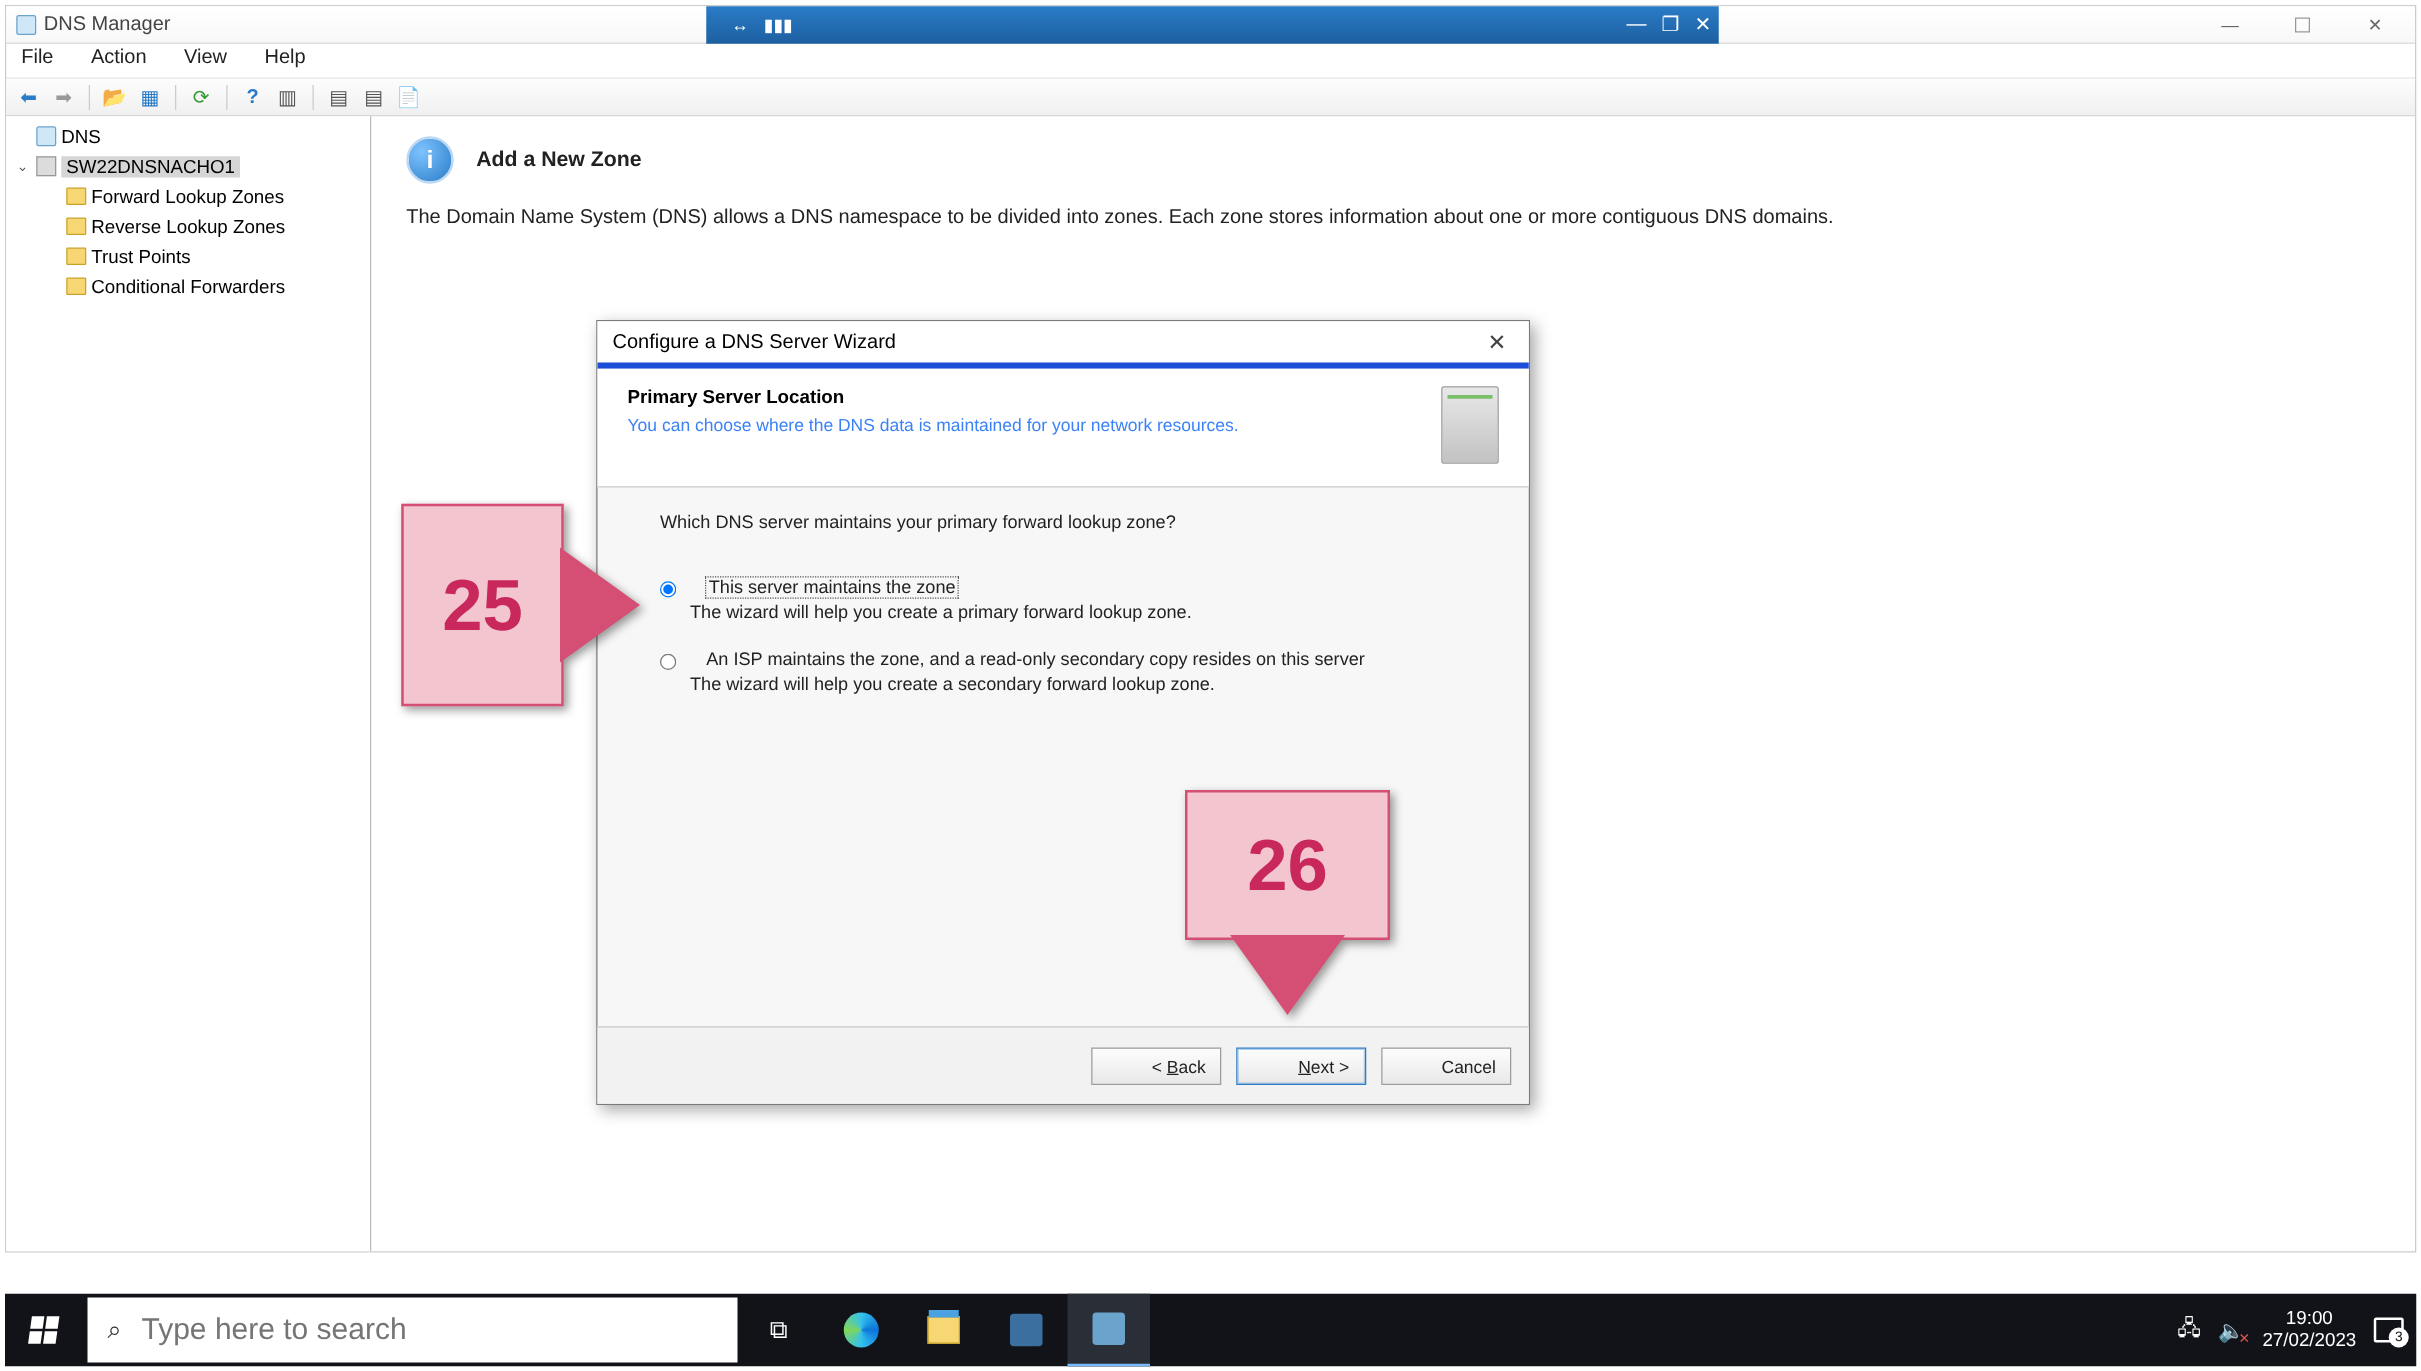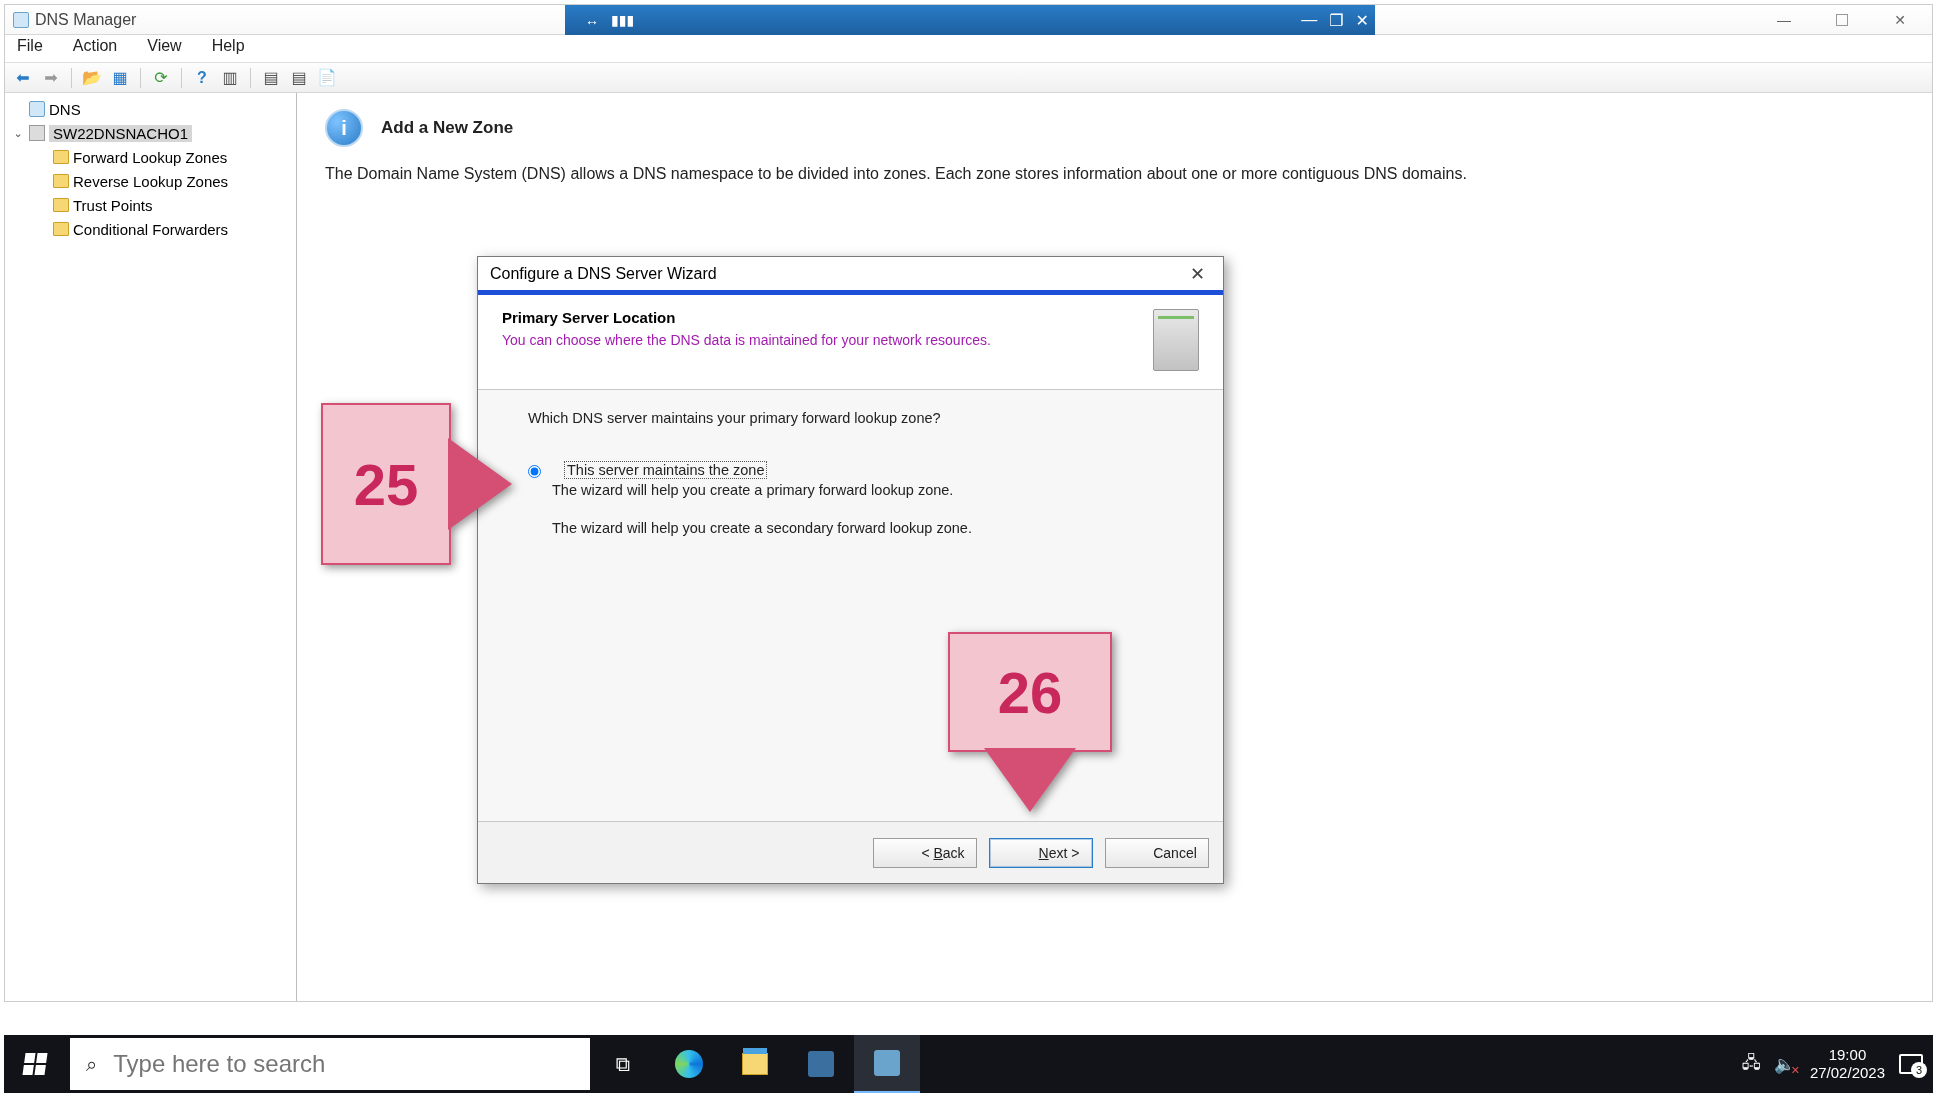--- a/index.html
+++ b/index.html
@@ -48,21 +48,21 @@
 .info-ball { width:38px; height:38px; border-radius:50%; background:radial-gradient(circle at 30% 30%, #7ec3ff, #2a7cc7); display:flex; align-items:center; justify-content:center; color:#fff; font-weight:bold; font-size:20px; border:2px solid #bcd8f2;}
 .main .hdr h2 { font-size:17px; font-weight:600; }
 .main p { font-size:16px; margin-bottom:10px; }
 
 
 .wizard { position:absolute; left:477px; top:256px; width:747px; height:628px; background:#f7f7f7; border:1px solid #7a7a7a; box-shadow:4px 4px 12px rgba(0,0,0,.35); }
 .wizard .wiz-title { height:38px; display:flex; align-items:center; justify-content:space-between; padding:0 12px; background:#fff; border-bottom:5px solid #1d4ed8; font-size:16px; }
 .wizard .wiz-title .x { font-size:18px; color:#444; cursor:pointer; padding:0 6px; }
 .wizard .wiz-head { background:#fff; border-bottom:1px solid #c9c9c9; padding:14px 24px 18px 24px; display:flex; justify-content:space-between; align-items:flex-start; }
 .wizard .wiz-head h3 { font-size:15px; font-weight:700; margin-bottom:6px; }
-.wizard .wiz-head p { font-size:14px; color:#a21caf; }
+.wizard .wiz-head p { font-size:14px; color:#3b82f6; }
 .server-ico { width:46px; height:62px; background:linear-gradient(#e8e8e8,#c2c2c2); border:1px solid #999; border-radius:2px; position:relative; }
 .server-ico::after { content:""; position:absolute; left:4px; right:4px; top:6px; height:3px; background:#7bbf6a; }
 
 .wizard .wiz-body { padding:20px 50px; font-size:14.5px; color:#222; }
 .wiz-body .q { margin-bottom:36px; }
 .radio-row { display:flex; align-items:flex-start; gap:24px; margin-bottom:4px; }
 .radio-row input { margin-top:3px; }
 .radio-row .lbl { font-size:14.5px; }
 .radio-row .lbl.boxed { outline:1px dotted #555; padding:0 2px; }
 .radio-desc { margin:4px 0 22px 24px; font-size:14.5px; }
@@ -233,20 +233,24 @@
     </div>
     <div class="wiz-body">
       <div class="q">Which DNS server maintains your primary forward lookup zone?</div>
 
       <div class="radio-row">
         <input type="radio" checked="" style="">
         <span class="lbl boxed">This server maintains the zone</span>
       </div>
       <div class="radio-desc">The wizard will help you create a primary forward lookup zone.</div>
 
+      <div class="radio-row">
+        <input type="radio" style="">
+        <span class="lbl">An ISP maintains the zone, and a read-only secondary copy resides on this server</span>
+      </div>
       <div class="radio-desc">The wizard will help you create a secondary forward lookup zone.</div>
     </div>
     <div class="wiz-foot">
       <button class="wbtn"><span>&lt; </span><span class="underline">B</span><span>ack</span></button>
       <button class="wbtn primary"><span class="underline">N</span><span>ext &gt;</span></button>
       <button class="wbtn">Cancel</button>
     </div>
   </div>
 
   <div class="callout callout-25">

